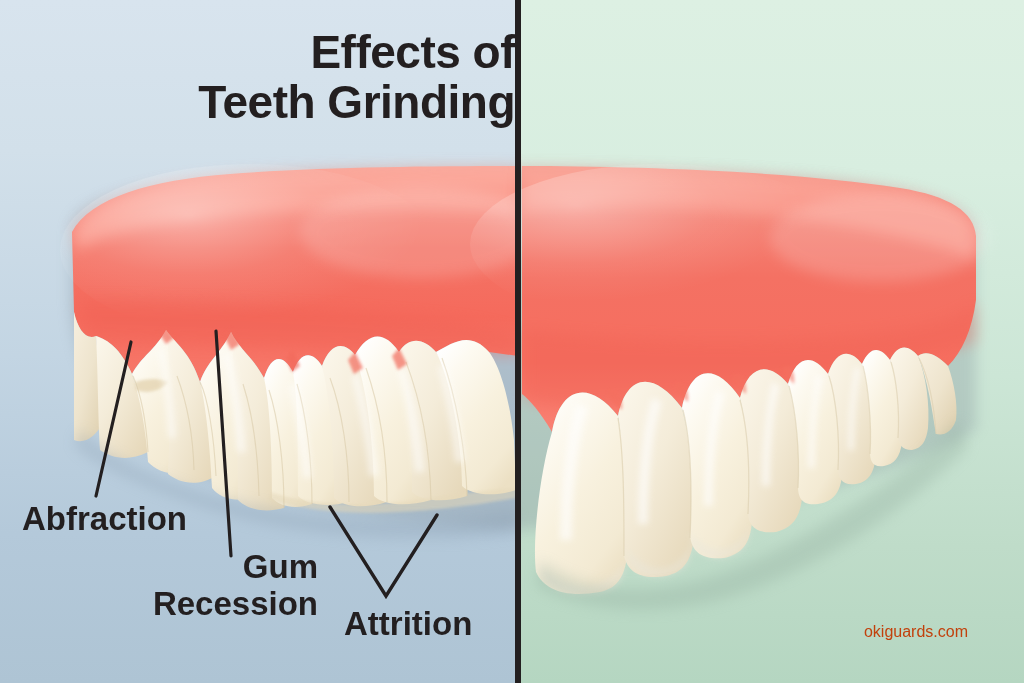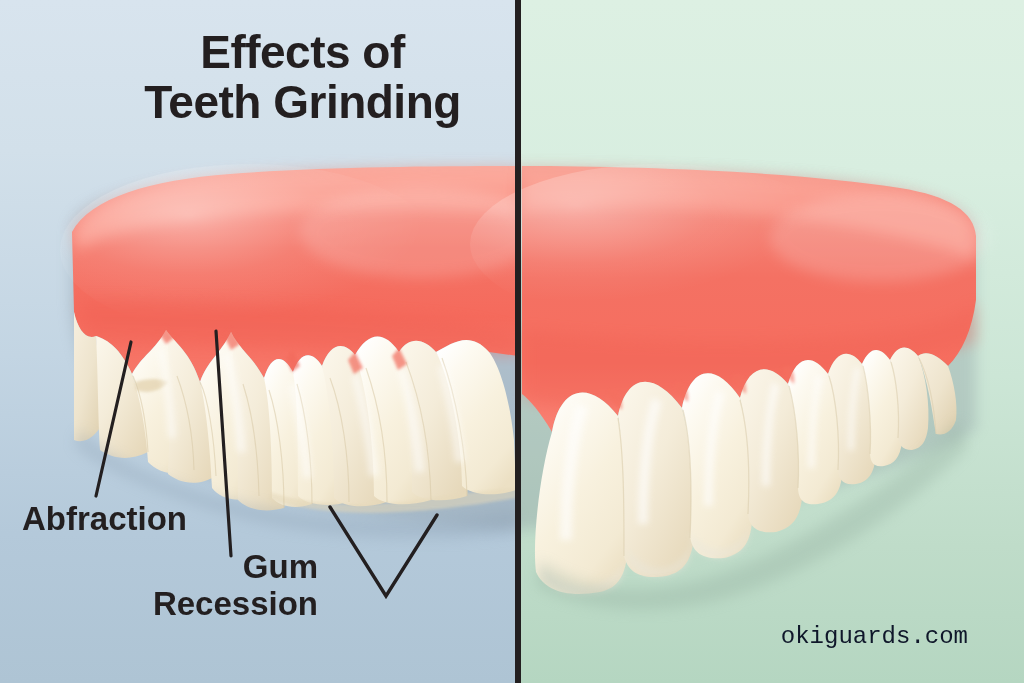--- a/index.html
+++ b/index.html
@@ -26,29 +26,28 @@
     background:linear-gradient(180deg,#ddf0e3 0%,#d8eee0 25%,#ccE6d6 55%,#bfdcc9 80%,#b5d6c1 100%);
   }
   #divider{
     position:absolute;left:515px;top:0;width:6px;height:683px;
     background:#231f20;
     z-index:40;
   }
   
   .title{
     position:absolute;
-    text-align:center;
+    text-align:right;
     font-weight:bold;
     font-size:46px;
     line-height:50px;
     color:#231f20;
     letter-spacing:-0.5px;
     z-index:30;
     white-space:pre-line;
-    margin-left:45px;
   }
   #title-left{left:0;width:515px;top:27px;}
   #title-right{left:522px;width:502px;top:27px;}
 
   
   #art{position:absolute;left:0;top:0;width:1024px;height:683px;z-index:20;}
 
   
   .callout{
     position:absolute;
@@ -60,25 +59,24 @@
     white-space:pre-line;
   }
   #label-abfraction{left:22px;top:500px;text-align:left;}
   #label-gum{left:10px;top:548px;width:308px;text-align:right;}
   #label-attrition{left:344px;top:605px;text-align:left;}
 
   
   #watermark{
     position:absolute;
     right:56px;top:623px;
-    font-size:24px;
-    color:#0f172a;
+    font-size:16px;
+    color:#c2410c;
     font-weight:normal;
     z-index:35;
-    font-family:Liberation Mono, monospace;
   }
 </style>
 </head>
 <body>
 
 <div id="stage">
 
   <div class="panel" id="panel-left"></div>
   <div class="panel" id="panel-right"></div>
 
@@ -419,16 +417,17 @@
 
   <div class="title" id="title-left">Effects of
 Teeth Grinding</div>
 
 
   <div class="callout" id="label-abfraction">Abfraction</div>
 
   <div class="callout" id="label-gum">Gum
 Recession</div>
 
+  <div class="callout" id="label-attrition">Attrition</div>
 
   <div id="watermark">okiguards.com</div>
 
 </div>
 
 </body></html>

